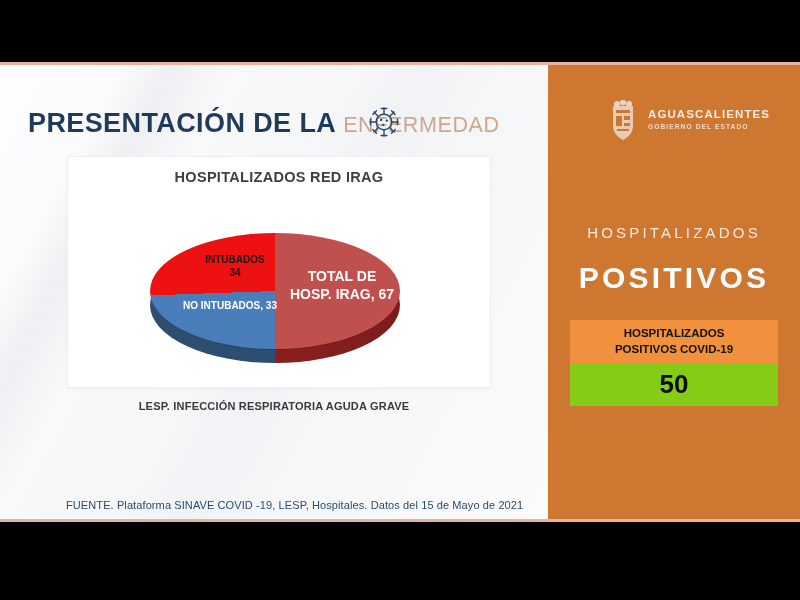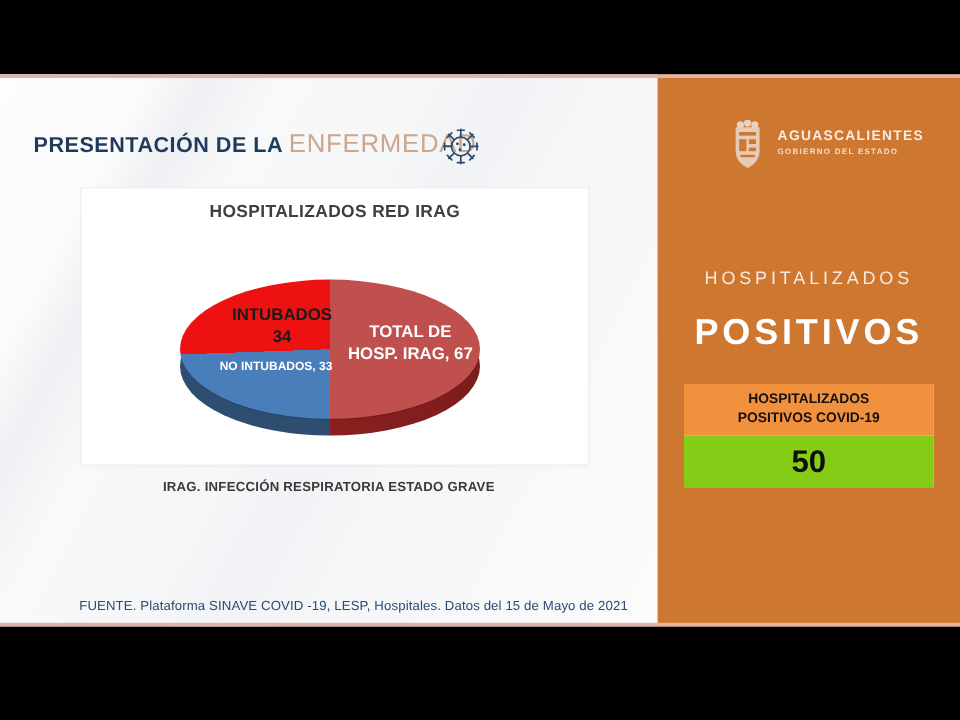--- a/index.html
+++ b/index.html
@@ -22,21 +22,21 @@
             rgba(236,238,241,.85) 22%,rgba(255,255,255,0) 30%,
             rgba(255,255,255,0) 46%,rgba(240,242,245,.8) 54%,
             rgba(255,255,255,0) 62%, rgba(255,255,255,0) 100%),
           linear-gradient(118deg,#fdfdfe 0%,#f4f5f7 55%,#fbfbfc 100%);
         z-index:1;}
 
   
   #left{position:absolute;left:0;top:0;width:548px;height:460px;z-index:3;}
 
   #slide-title{position:absolute;left:28px;top:46px;white-space:nowrap;}
-  #slide-title .t1{font-size:18px;font-weight:bold;color:#1f3b5c;letter-spacing:.4px;}
+  #slide-title .t1{font-size:27px;font-weight:bold;color:#1f3b5c;letter-spacing:.4px;}
   #slide-title .t2{font-size:21.5px;font-weight:400;color:#cda68d;letter-spacing:.6px;}
   #virus-icon{position:absolute;left:367px;top:43px;width:34px;height:34px;}
 
   
   #chart-card{position:absolute;left:68px;top:95px;width:422px;height:230px;
               background:#fff;box-shadow:0 0 0 1px #efefef, 0 1px 3px rgba(0,0,0,.08);}
   #chart-title{position:absolute;left:0;top:12px;width:422px;text-align:center;
                font-size:14.5px;font-weight:bold;color:#3f3f3f;letter-spacing:.3px;}
 
   #pie-wrap{position:absolute;left:50px;top:48px;width:320px;height:172px;}
@@ -46,21 +46,21 @@
             background:linear-gradient(90deg,#2d4e71 0%,#2d4e71 49.9%,#8a2020 50% ,#7d1c1c 100%);}
   .pie-top{position:absolute;left:32px;top:28px;width:250px;height:116px;border-radius:50%;
            background:
              conic-gradient(from 0deg,
                #c0504d 0deg 180deg,
                #4a7ebb 180deg 268deg,
                #ee1111 268deg 360deg);
            box-shadow:0 1px 0 rgba(0,0,0,.12);}
 
   .pie-lbl{position:absolute;text-align:center;line-height:1.32;font-weight:bold;}
-  #lbl-intubados{left:62px;top:48px;width:110px;font-size:14px;color:#1a1a1a;}
+  #lbl-intubados{left:62px;top:48px;width:110px;font-size:10px;color:#1a1a1a;}
   #lbl-no-intubados{left:48px;top:84px;width:128px;font-size:10px;color:#ffffff;margin-top:10px;}
   #lbl-total{left:168px;top:62px;width:112px;font-size:14px;color:#ffffff;}
 
   #irag-note{position:absolute;left:0;top:338px;width:548px;text-align:center;
              font-size:11px;font-weight:bold;color:#3a3a3a;letter-spacing:.2px;}
 
   #fuente{position:absolute;left:66px;top:437px;font-size:11px;color:#2b4a72;
           letter-spacing:.1px;}
 
   
@@ -144,21 +144,21 @@
             <span>INTUBADOS</span><br>
             <span>34</span>
           </div>
 
           <div class="pie-lbl" id="lbl-no-intubados">NO INTUBADOS, 33</div>
 
           <div class="pie-lbl" id="lbl-total">TOTAL DE HOSP. IRAG, 67</div>
         </div>
       </div>
 
-      <div id="irag-note">IRAG. INFECCIÓN RESPIRATORIA ESTADO GRAVE</div>
+      <div id="irag-note">LESP. INFECCIÓN RESPIRATORIA AGUDA GRAVE</div>
 
       <div id="fuente">FUENTE. Plataforma SINAVE COVID -19, LESP, Hospitales. Datos del 15 de Mayo de 2021</div>
     </div>
 
     <div id="right">
 
       <div id="gov-logo">
         <svg id="coat" viewBox="0 0 34 42">
           <g fill="#e8d3c2">
             <path d="M7 6 h20 v20 q0 9 -10 14 q-10 -5 -10 -14 z" opacity=".92"></path>

